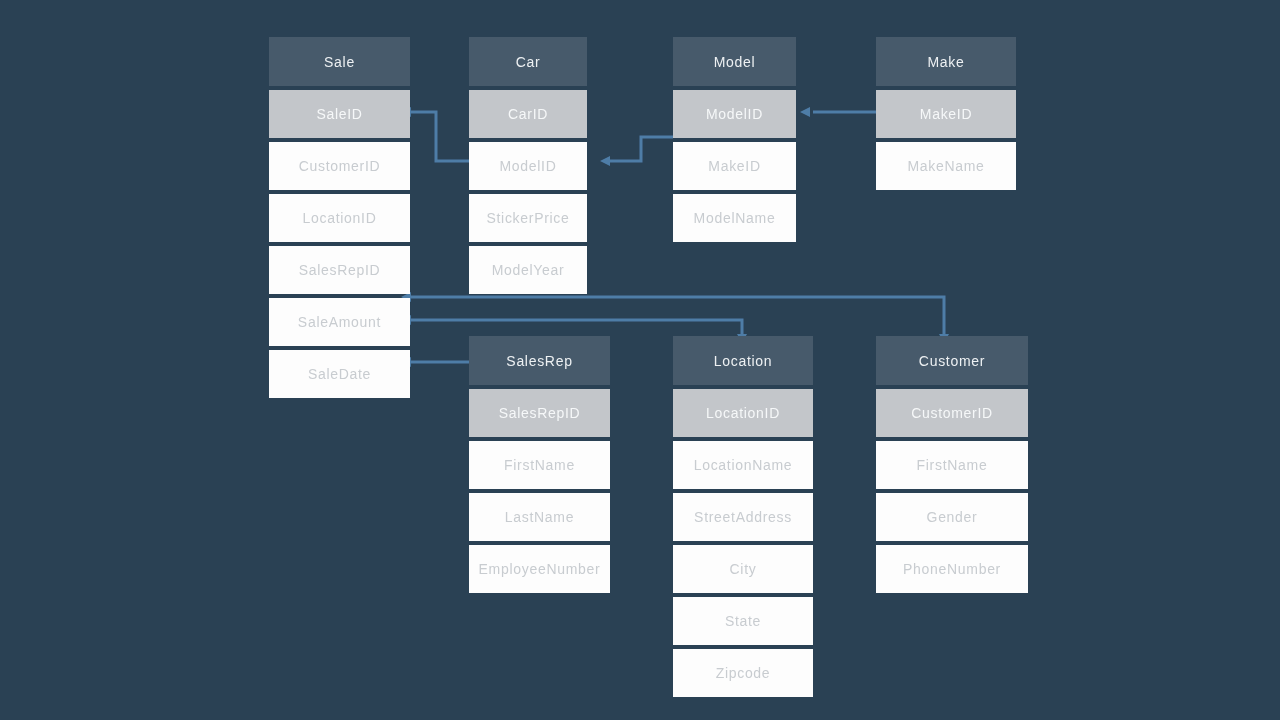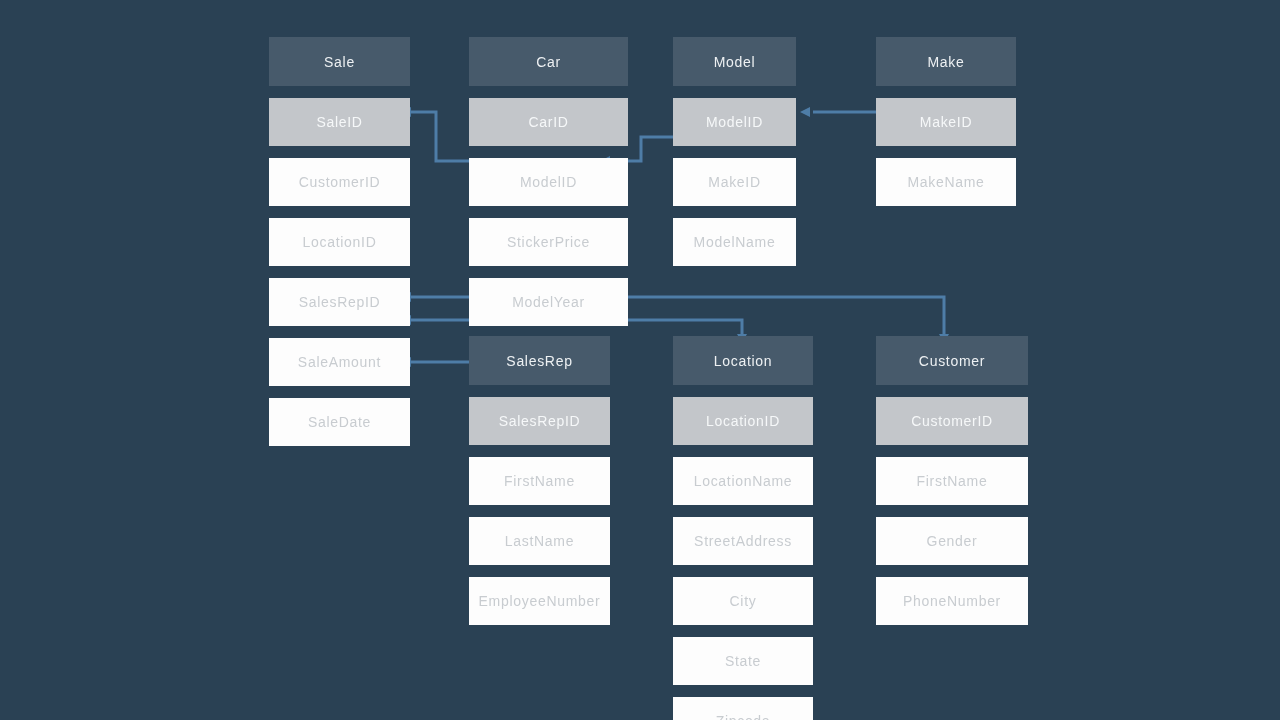--- a/index.html
+++ b/index.html
@@ -25,29 +25,29 @@
   .wires path{fill:var(--connector-line);stroke:none;}
   .table{position:absolute;}
   .thead{
     height:49px;
     background:var(--table-header-bg);
     color:var(--header-text);
     display:flex;align-items:center;justify-content:center;
     font-size:14px;letter-spacing:.7px;
   }
   .trow{
-    height:48px;margin-top:12px;
+    height:48px;margin-top:4px;
     background:var(--row-bg);
     color:var(--row-text);
     display:flex;align-items:center;justify-content:center;
     font-size:14px;letter-spacing:.7px;
   }
   .trow.pk{background:var(--primary-key-bg);color:var(--primary-key-text);}
   .t-sale{left:269px;top:37px;width:141px;}
-  .t-car{left:469px;top:37px;width:159px;}
+  .t-car{left:469px;top:37px;width:118px;}
   .t-model{left:673px;top:37px;width:123px;}
   .t-make{left:876px;top:37px;width:140px;}
   .t-salesrep{left:469px;top:336px;width:141px;}
   .t-location{left:673px;top:336px;width:140px;}
   .t-customer{left:876px;top:336px;width:152px;}
 </style>
 </head>
 <body>
 
 <div class="stage">

